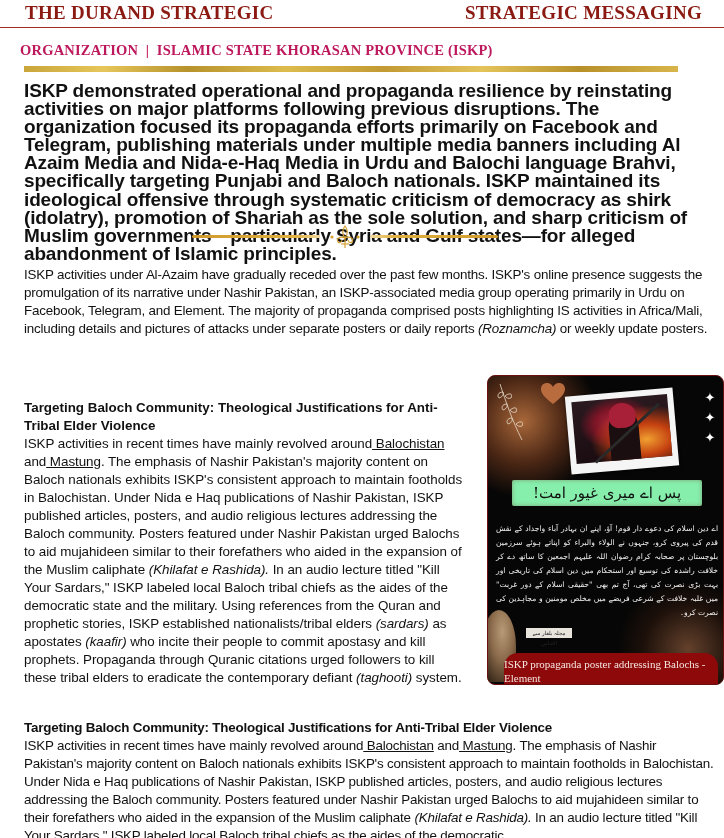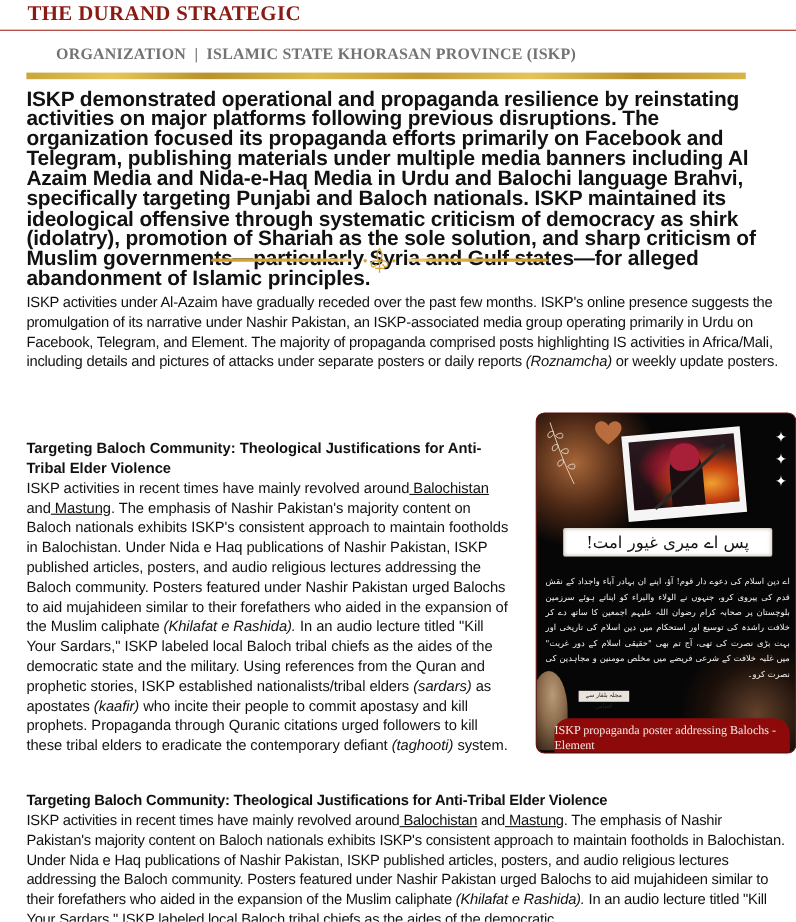--- a/index.html
+++ b/index.html
@@ -3,21 +3,21 @@
 <meta charset="utf-8">
 <style>
   * { box-sizing: border-box; margin: 0; padding: 0; }
   html, body { width: 724px; height: 838px; overflow: hidden; background: #ffffff; }
   body { position: relative; font-family: "Liberation Sans", sans-serif; color: #111; }
 
   .masthead { position: absolute; left: 0; top: 0; width: 724px; height: 28px; border-bottom: 1.5px solid #a32a1e; }
   .masthead .left { position: absolute; left: 25px; top: 2px; font-family: "Liberation Serif", serif; font-weight: bold; font-size: 19px; color: #8b1a12; letter-spacing: 0.3px; }
   .masthead .right { position: absolute; right: 22px; top: 2px; font-family: "Liberation Serif", serif; font-weight: bold; font-size: 19px; color: #8b1a12; letter-spacing: 0.3px; }
 
-  .org-line { position: absolute; left: 20px; top: 42px; font-family: "Liberation Serif", serif; font-weight: bold; font-size: 14.5px; color: #737373; letter-spacing: 0.2px; margin-left: 31px; }
+  .org-line { position: absolute; left: 20px; top: 42px; font-family: "Liberation Serif", serif; font-weight: bold; font-size: 14.5px; color: #be185d; letter-spacing: 0.2px; }
   .gold-bar { position: absolute; left: 24px; top: 66px; width: 654px; height: 6px;
     background: linear-gradient(90deg, #c9a53a 0%, #e6c65a 12%, #b8922c 25%, #ddbb4d 40%, #c39a33 55%, #e4c45a 70%, #b8902a 85%, #d8b54a 100%); }
 
   .summary { position: absolute; left: 24px; top: 82px; width: 676px; font-weight: bold; font-size: 19px; line-height: 18.1px; color: #111; letter-spacing: -0.15px; }
 
   .divider { position: absolute; left: 192px; top: 224px; width: 306px; height: 26px; }
   .divider .line { position: absolute; top: 11px; height: 3px; border-radius: 2px; }
   .divider .line.l { left: 0; width: 128px; background: linear-gradient(90deg, #d09a2a, #e0b040 80%, #f1d79a); }
   .divider .line.r { right: 0; width: 128px; background: linear-gradient(90deg, #f1d79a, #e0b040 20%, #d09a2a); }
   .divider .fleur { position: absolute; left: 138px; top: 0; width: 30px; height: 26px; }
@@ -35,31 +35,32 @@
   .poster .glow { position: absolute; left: -40px; top: -30px; width: 150px; height: 150px; background: radial-gradient(circle, rgba(176,108,60,0.95) 0%, rgba(120,60,30,0.6) 40%, rgba(0,0,0,0) 72%); }
   .poster .glow2 { position: absolute; right: -40px; bottom: -30px; width: 150px; height: 130px; background: radial-gradient(circle, rgba(140,90,60,0.7) 0%, rgba(80,40,20,0.3) 45%, rgba(0,0,0,0) 72%); }
   .poster .leaf { position: absolute; left: 8px; top: 6px; width: 30px; height: 60px; }
   .poster .heart { position: absolute; left: 52px; top: 6px; width: 26px; height: 24px; }
   .poster .photo { position: absolute; left: 80px; top: 16px; width: 108px; height: 78px; background: #f5f5f5; transform: rotate(-5deg); padding: 6px 6px 10px 6px; box-shadow: 0 1px 3px rgba(0,0,0,0.6); }
   .poster .photo .img { width: 100%; height: 100%; background: radial-gradient(ellipse at 75% 70%, #f0a030 0%, #c44010 25%, rgba(0,0,0,0) 55%), radial-gradient(ellipse at 45% 40%, #b8283c 0%, #7a1526 30%, rgba(0,0,0,0) 50%), linear-gradient(180deg, #2a1a20, #1a0c10); position: relative; }
   .poster .photo .img .figure { position: absolute; left: 36%; top: 18%; width: 32%; height: 82%; background: #1a0e10; border-radius: 40% 40% 0 0; }
   .poster .photo .img .head { position: absolute; left: 38%; top: 8%; width: 28%; height: 40%; background: #a82038; border-radius: 50% 50% 40% 40%; }
   .poster .photo .img .gun { position: absolute; left: 10%; top: 55%; width: 90%; height: 3px; background: #2a2a2a; transform: rotate(-38deg); }
   .poster .stars { position: absolute; right: 6px; top: 12px; width: 14px; color: #fff; font-size: 13px; line-height: 20px; text-align: center; }
-  .poster .title-banner { position: absolute; left: 24px; top: 104px; width: 190px; height: 26px; background: #ffffff; border-radius: 2px; text-align: center; font-family: "DejaVu Serif", serif; font-size: 15px; line-height: 26px; color: #111; direction: rtl; box-shadow: inset 0 0 4px rgba(120,100,70,0.6); }
+  .poster .title-banner { position: absolute; left: 24px; top: 104px; width: 190px; height: 26px; background: #86efac; border-radius: 2px; text-align: center; font-family: "DejaVu Serif", serif; font-size: 15px; line-height: 26px; color: #111; direction: rtl; box-shadow: inset 0 0 4px rgba(120,100,70,0.6); }
   .poster .body-text { position: absolute; left: 8px; top: 146px; width: 222px; direction: rtl; text-align: justify; color: #f0f0f0; font-family: "DejaVu Serif", serif; font-size: 7.6px; line-height: 14px; }
   .poster .signature { position: absolute; left: 38px; top: 252px; width: 46px; height: 10px; background: #e8e4dc; color: #222; font-size: 5.5px; line-height: 10px; text-align: center; direction: rtl; }
   .poster .veil { position: absolute; left: -6px; top: 234px; width: 34px; height: 72px; background: radial-gradient(ellipse at 60% 30%, #b89a78 0%, #8a6a4a 40%, #3a2a1a 80%); border-radius: 50% 50% 10% 10%; }
   .poster .caption { position: absolute; left: 16px; top: 277px; width: 214px; height: 43px; background: #8e0a0a; border-radius: 14px; color: #f3e6e0; font-family: "Liberation Serif", serif; font-size: 11px; line-height: 14px; text-align: left; padding-top: 4px; }
 </style>
 </head>
 <body>
 
 <div class="masthead">
   <div class="left">THE DURAND STRATEGIC</div>
+  <div class="right">STRATEGIC MESSAGING</div>
 </div>
 
 <div class="org-line" style="white-space: pre;">ORGANIZATION  |  ISLAMIC STATE KHORASAN PROVINCE (ISKP)</div>
 <div class="gold-bar"></div>
 
 <p class="summary">ISKP demonstrated operational and propaganda resilience by reinstating activities on major platforms following previous disruptions. The organization focused its propaganda efforts primarily on Facebook and Telegram, publishing materials under multiple media banners including Al Azaim Media and Nida-e-Haq Media in Urdu and Balochi language Brahvi, specifically targeting Punjabi and Baloch nationals. ISKP maintained its ideological offensive through systematic criticism of democracy as shirk (idolatry), promotion of Shariah as the sole solution, and sharp criticism of Muslim governments—particularly Syria and Gulf states—for alleged abandonment of Islamic principles.</p>
 
 <div class="divider">
   <div class="line l"></div>
   <svg class="fleur" viewBox="0 0 30 26">

